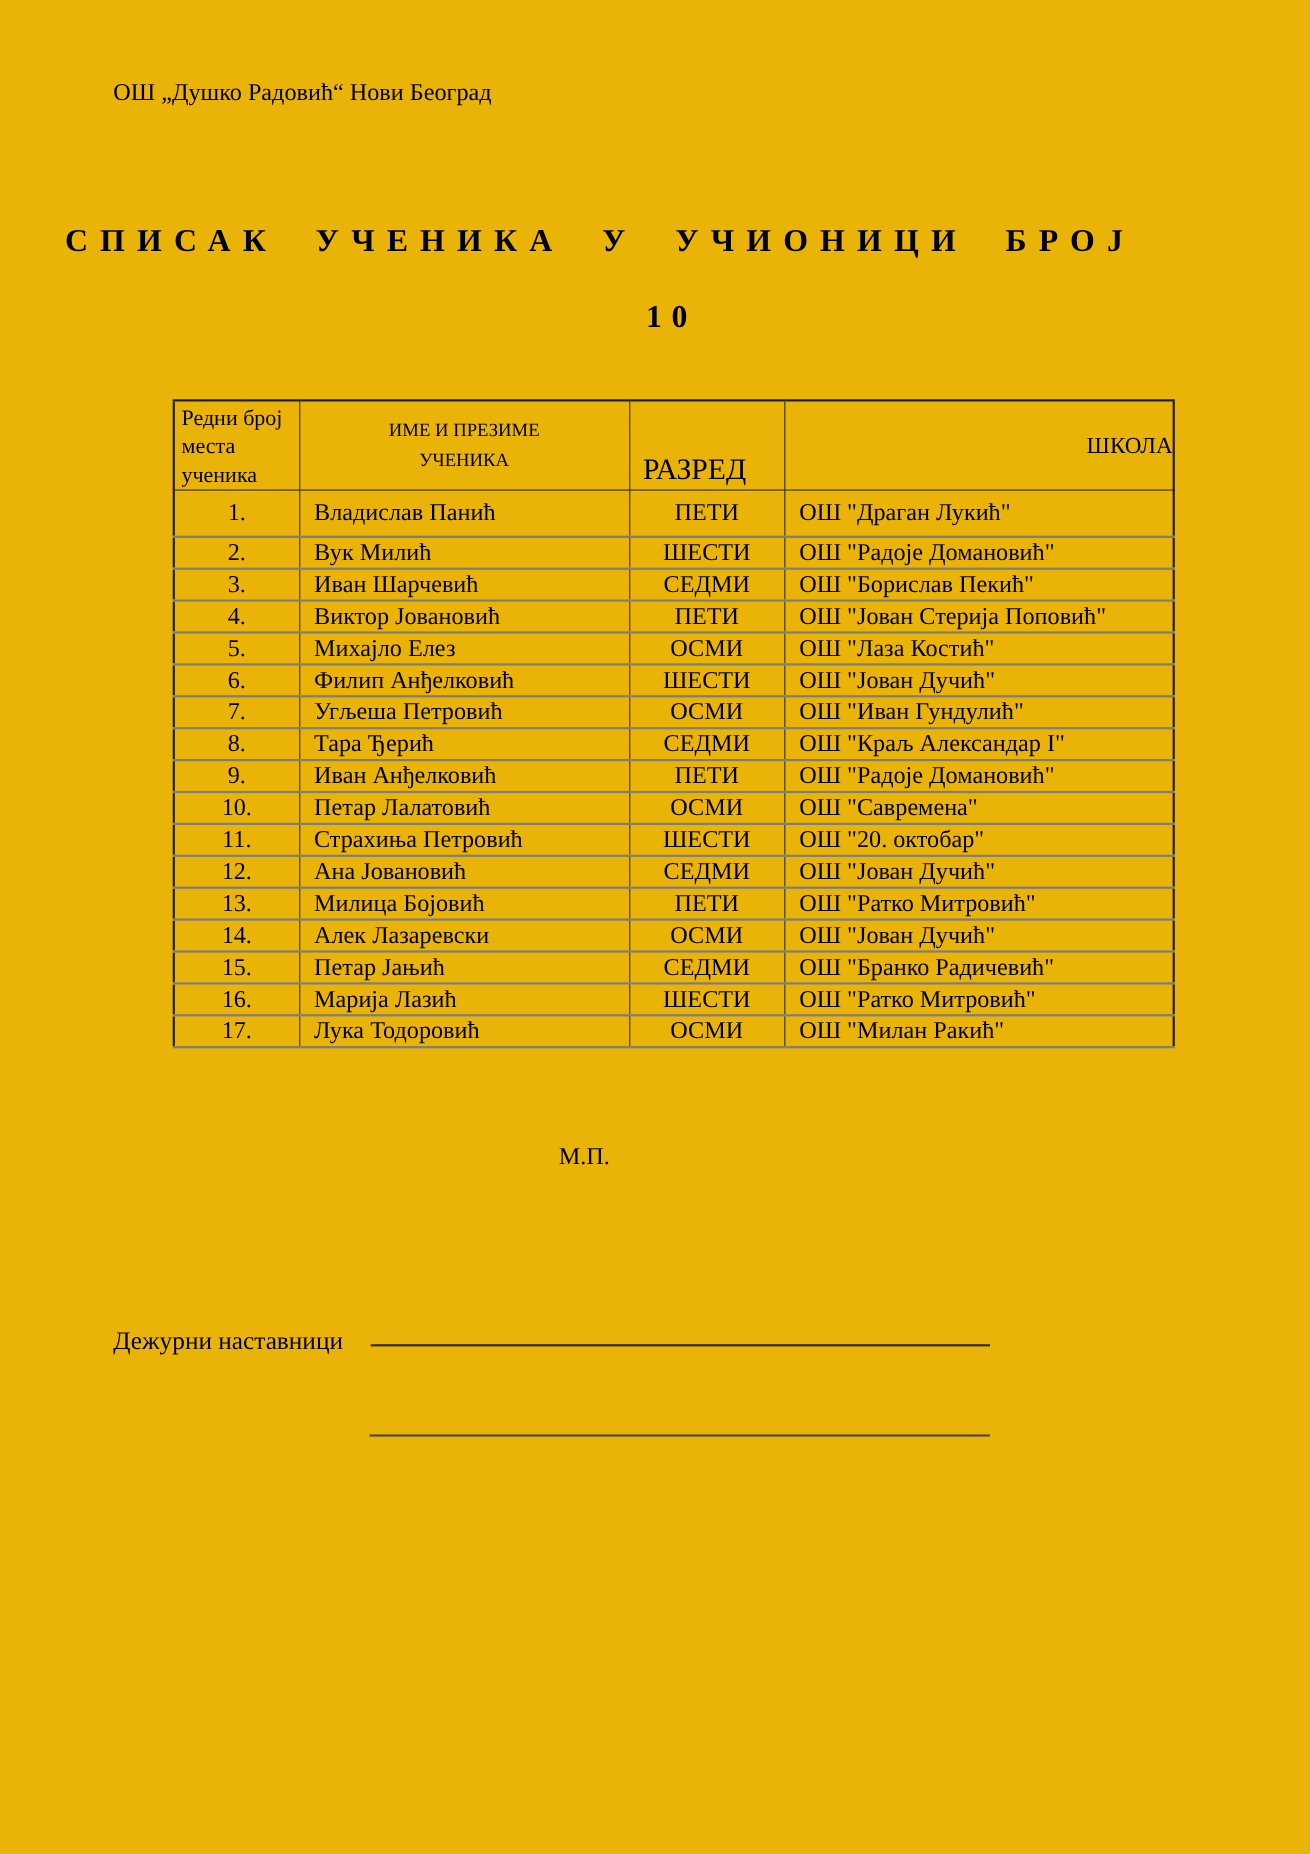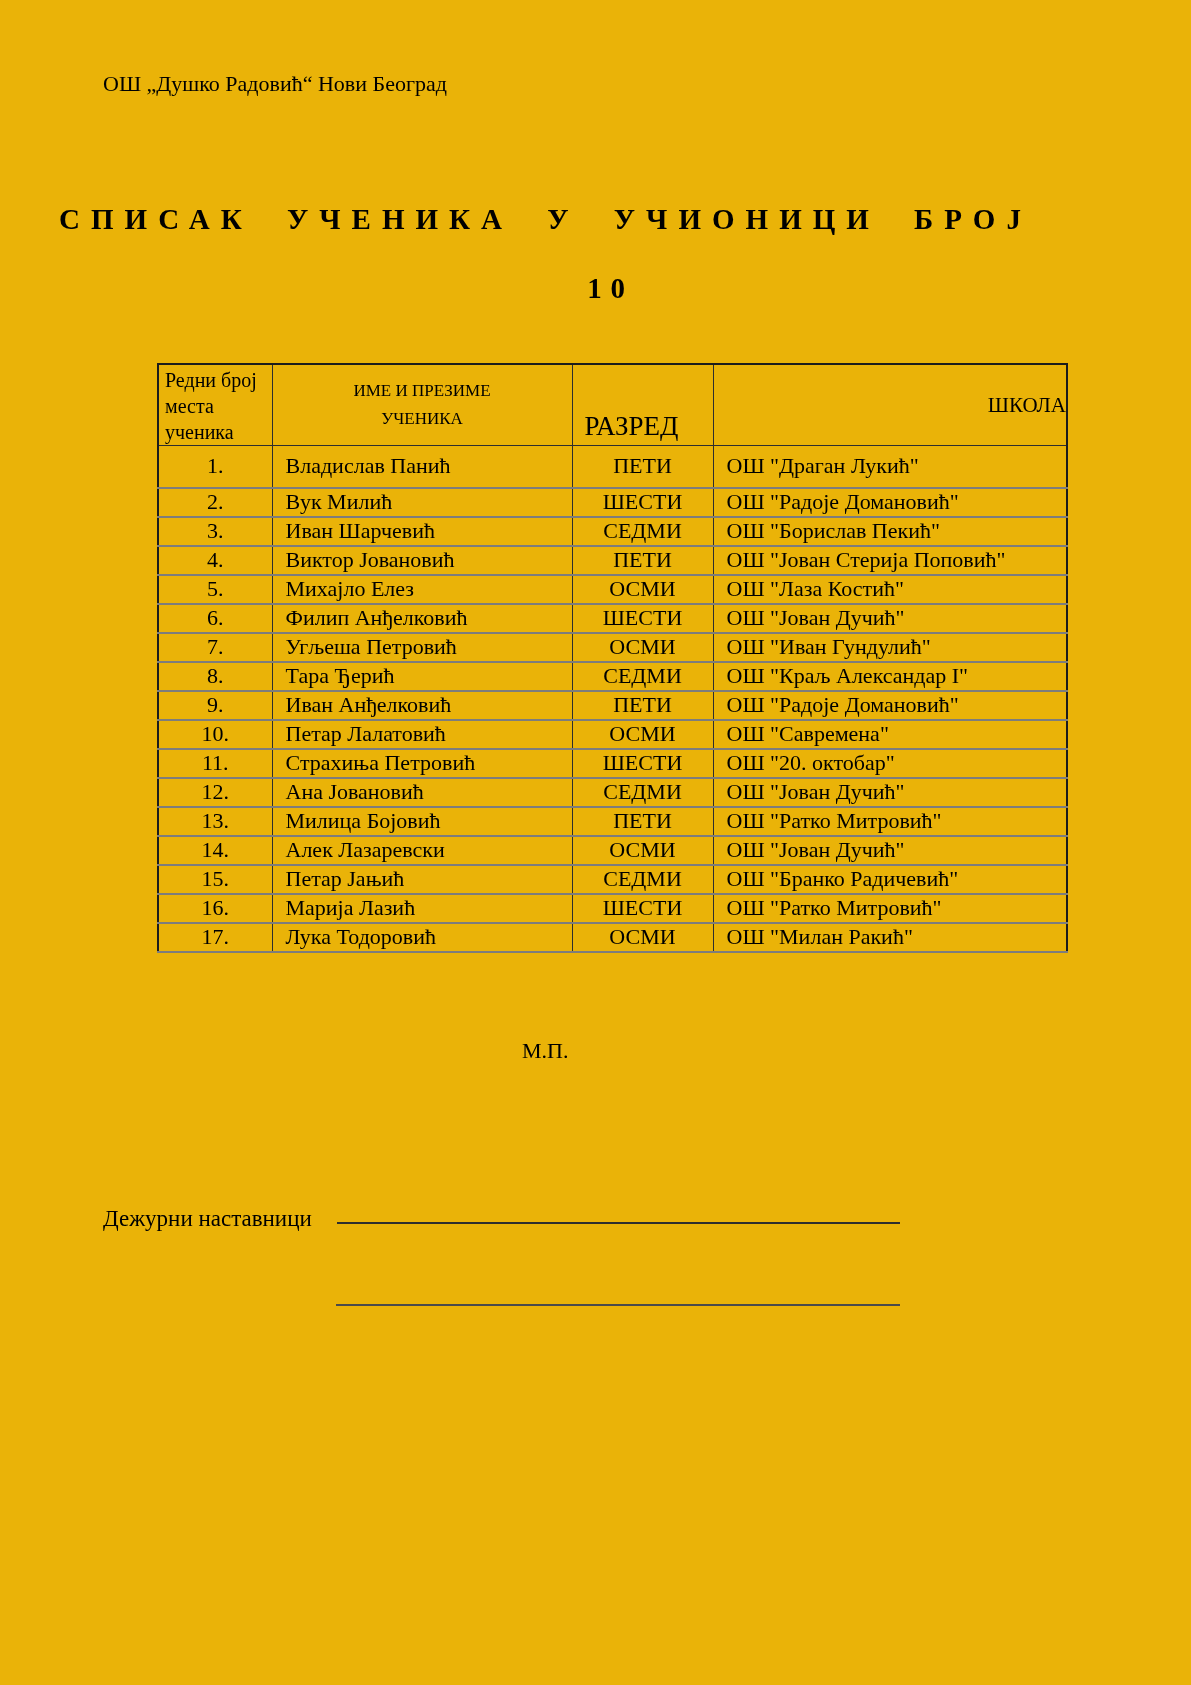--- a/index.html
+++ b/index.html
@@ -90,21 +90,21 @@
   th.h-school { text-align: right; vertical-align: middle; font-size: 21px; }
   tbody tr { height: 29px; }
   tbody tr.first { height: 42px; }
   tbody tr.first td { border-top: 1px solid #2e2e2e; }
   td.c-num { text-align: center; vertical-align: middle; }
   td.c-name { text-align: left; vertical-align: middle; padding-left: 13px; }
   td.c-grade { text-align: center; vertical-align: middle; }
   td.c-school { text-align: left; vertical-align: middle; padding-left: 13px; }
   .stamp {
     position: absolute;
-    left: 522px;
+    left: 508px;
     top: 1038px;
     font-size: 22px;
   }
   .sign-label {
     position: absolute;
     left: 103px;
     top: 1196px;
     font-size: 23px;
     white-space: nowrap;
     margin-top: 10px;

